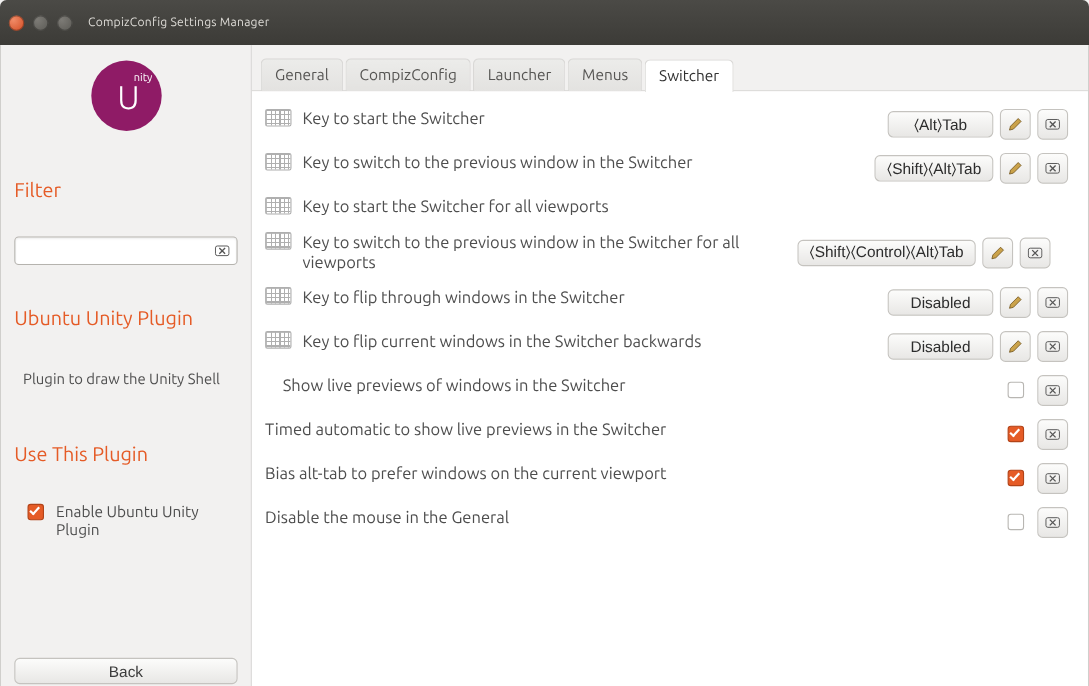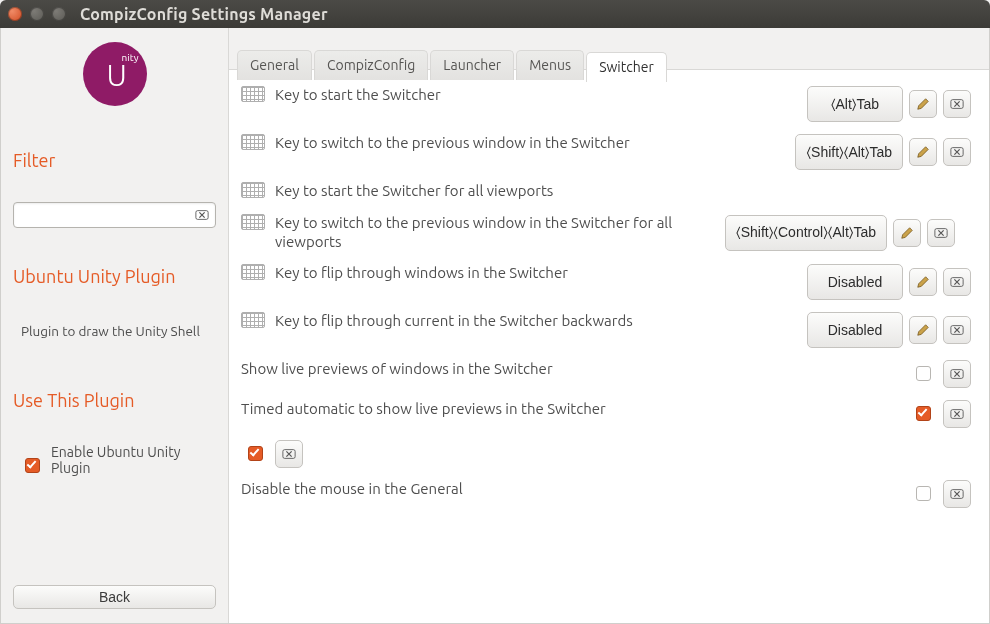--- a/index.html
+++ b/index.html
@@ -21,25 +21,25 @@
     font-family:"Ubuntu","DejaVu Sans","Segoe UI",Arial,sans-serif;
     font-size:14px;color:var(--ink);
     background:var(--bg);
     overflow:hidden;
     box-sizing:border-box;
   }
   *,*:before,*:after{box-sizing:inherit}
 
   
   .titlebar{
-    height:28px;
+    height:41px;
     background:linear-gradient(to bottom,#4b4a46,#3c3b37);
     display:flex;align-items:center;
     padding:0 8px;gap:8px;
-    color:#dedcd7;font-size:16px;font-weight:700;
+    color:#dedcd7;font-size:11px;font-weight:400;
     border-top-left-radius:6px;border-top-right-radius:6px;
   }
   .win-btn{
     width:14px;height:14px;border-radius:50%;
     display:inline-block;
     box-shadow:inset 0 0 0 1px rgba(0,0,0,.3);
   }
   .win-close{background:radial-gradient(circle at 30% 30%,#f08b67,#d14b22)}
   .win-min,.win-max{background:radial-gradient(circle at 30% 30%,#7d7b76,#5a5954)}
   .win-title{margin-left:6px;letter-spacing:.2px}
@@ -87,21 +87,21 @@
     background:transparent;color:var(--ink);
   }
   .filter-clear{
     position:absolute;right:4px;top:3px;
     width:18px;height:18px;display:flex;
     align-items:center;justify-content:center;
     font-size:10px;color:#555;cursor:pointer;
     border:1px solid transparent;border-radius:3px;
   }
   .side-p{font-size:13.5px;color:var(--ink);padding:4px 6px 4px 8px;line-height:1.35}
-  .chk-row{display:flex;align-items:flex-end;gap:8px;padding:2px 0 0 8px}
+  .chk-row{display:flex;align-items:flex-start;gap:8px;padding:2px 0 0 8px}
   .chk{
     appearance:none;-webkit-appearance:none;
     width:15px;height:15px;border-radius:3px;
     border:1px solid #c0744f;background:#fff;
     position:relative;cursor:pointer;flex:0 0 15px;
     margin-top:1px;
   }
   .chk:checked{
     background:var(--accent);
     border-color:#b24318;
@@ -137,48 +137,48 @@
     display:flex;align-items:flex-end;gap:0;
     padding:8px 8px 0 8px;height:42px;
     background:var(--bg);
     border-bottom:1px solid var(--line);
   }
   .tab{
     padding:6px 12px 7px;border:1px solid var(--line);
     border-bottom:none;border-radius:5px 5px 0 0;
     background:linear-gradient(to bottom,#ececea,#e3e2e0);
     color:#565553;font-size:14px;cursor:pointer;
-    margin-right:2px;position:relative;top:11px;
+    margin-right:2px;position:relative;top:1px;
   }
   .tab.active{
     background:var(--tab-active);color:#303030;
     border-color:var(--line);
     box-shadow:0 2px 0 -1px var(--tab-active);
-    top:13px;
+    top:2px;
   }
   .pane{
     flex:1;background:#fff;padding:10px 16px 10px 10px;
     overflow:auto;
   }
   .row{
     display:flex;gap:10px;
     padding:6px 2px;min-height:32px;
   }
   .kbd-icon{
     width:24px;height:16px;border:1px solid #7b7b7b;border-radius:2px;
     background:
       repeating-linear-gradient(to right,#7b7b7b 0 1px,transparent 1px 4px),
       repeating-linear-gradient(to bottom,#7b7b7b 0 1px,transparent 1px 4px);
     background-size:100% 100%;
     flex:0 0 24px;
     opacity:.6;
   }
   .lbl{flex:1;color:var(--ink);font-size:15px;line-height:1.25}
   .keybtn{
-    min-width:96px;height:36px;padding:0 10px;
+    min-width:96px;height:24px;padding:0 10px;
     border:1px solid var(--btn-border);border-radius:5px;
     background:linear-gradient(to bottom,var(--btn-top),var(--btn-bot));
     color:#2c2c2c;font-size:14px;cursor:pointer;
     white-space:nowrap;
   }
   .iconbtn{
     width:28px;height:28px;border:1px solid var(--btn-border);
     border-radius:5px;
     background:linear-gradient(to bottom,var(--btn-top),var(--btn-bot));
     display:flex;align-items:center;justify-content:center;
@@ -320,39 +320,39 @@
               <svg class="reset-svg" viewBox="0 0 16 12">
                 <rect x="1" y="1" width="14" height="10" rx="2" fill="none" stroke="#555"></rect>
                 <path d="M5 3 L11 9 M11 3 L5 9" stroke="#555" stroke-width="1.4"></path>
               </svg>
             </button>
         </div>
       </div>
 
       <div class="row">
         <span class="kbd-icon"></span>
-        <span class="lbl">Key to flip through current in the Switcher backwards</span>
+        <span class="lbl">Key to flip current windows in the Switcher backwards</span>
         <div class="right-ctrls">
           <button class="keybtn" style="min-width:96px">Disabled</button>
           <button class="iconbtn">
               <svg class="pencil" viewBox="0 0 16 16">
                 <path d="M2 14l1-4 8-8 3 3-8 8-4 1z" fill="#caa24a" stroke="#6b4d15" stroke-width=".8"></path>
               </svg>
             </button>
           <button class="iconbtn">
               <svg class="reset-svg" viewBox="0 0 16 12">
                 <rect x="1" y="1" width="14" height="10" rx="2" fill="none" stroke="#555"></rect>
                 <path d="M5 3 L11 9 M11 3 L5 9" stroke="#555" stroke-width="1.4"></path>
               </svg>
             </button>
         </div>
       </div>
 
       <div class="row">
-        <span class="lbl" style="margin-left:0">Show live previews of windows in the Switcher</span>
+        <span class="lbl" style="margin-left:16px">Show live previews of windows in the Switcher</span>
         <div class="right-ctrls">
           <span class="chk-cell">
               <input type="checkbox" class="chk-plain" style="">
             </span>
           <button class="iconbtn">
               <svg class="reset-svg" viewBox="0 0 16 12">
                 <rect x="1" y="1" width="14" height="10" rx="2" fill="none" stroke="#555"></rect>
                 <path d="M5 3 L11 9 M11 3 L5 9" stroke="#555" stroke-width="1.4"></path>
               </svg>
             </button>
@@ -368,20 +368,21 @@
           <button class="iconbtn">
               <svg class="reset-svg" viewBox="0 0 16 12">
                 <rect x="1" y="1" width="14" height="10" rx="2" fill="none" stroke="#555"></rect>
                 <path d="M5 3 L11 9 M11 3 L5 9" stroke="#555" stroke-width="1.4"></path>
               </svg>
             </button>
         </div>
       </div>
 
       <div class="row">
+        <span class="lbl">Bias alt-tab to prefer windows on the current viewport</span>
         <div class="right-ctrls">
           <span class="chk-cell">
               <input type="checkbox" class="chk-plain" checked="" style="">
             </span>
           <button class="iconbtn">
               <svg class="reset-svg" viewBox="0 0 16 12">
                 <rect x="1" y="1" width="14" height="10" rx="2" fill="none" stroke="#555"></rect>
                 <path d="M5 3 L11 9 M11 3 L5 9" stroke="#555" stroke-width="1.4"></path>
               </svg>
             </button>

